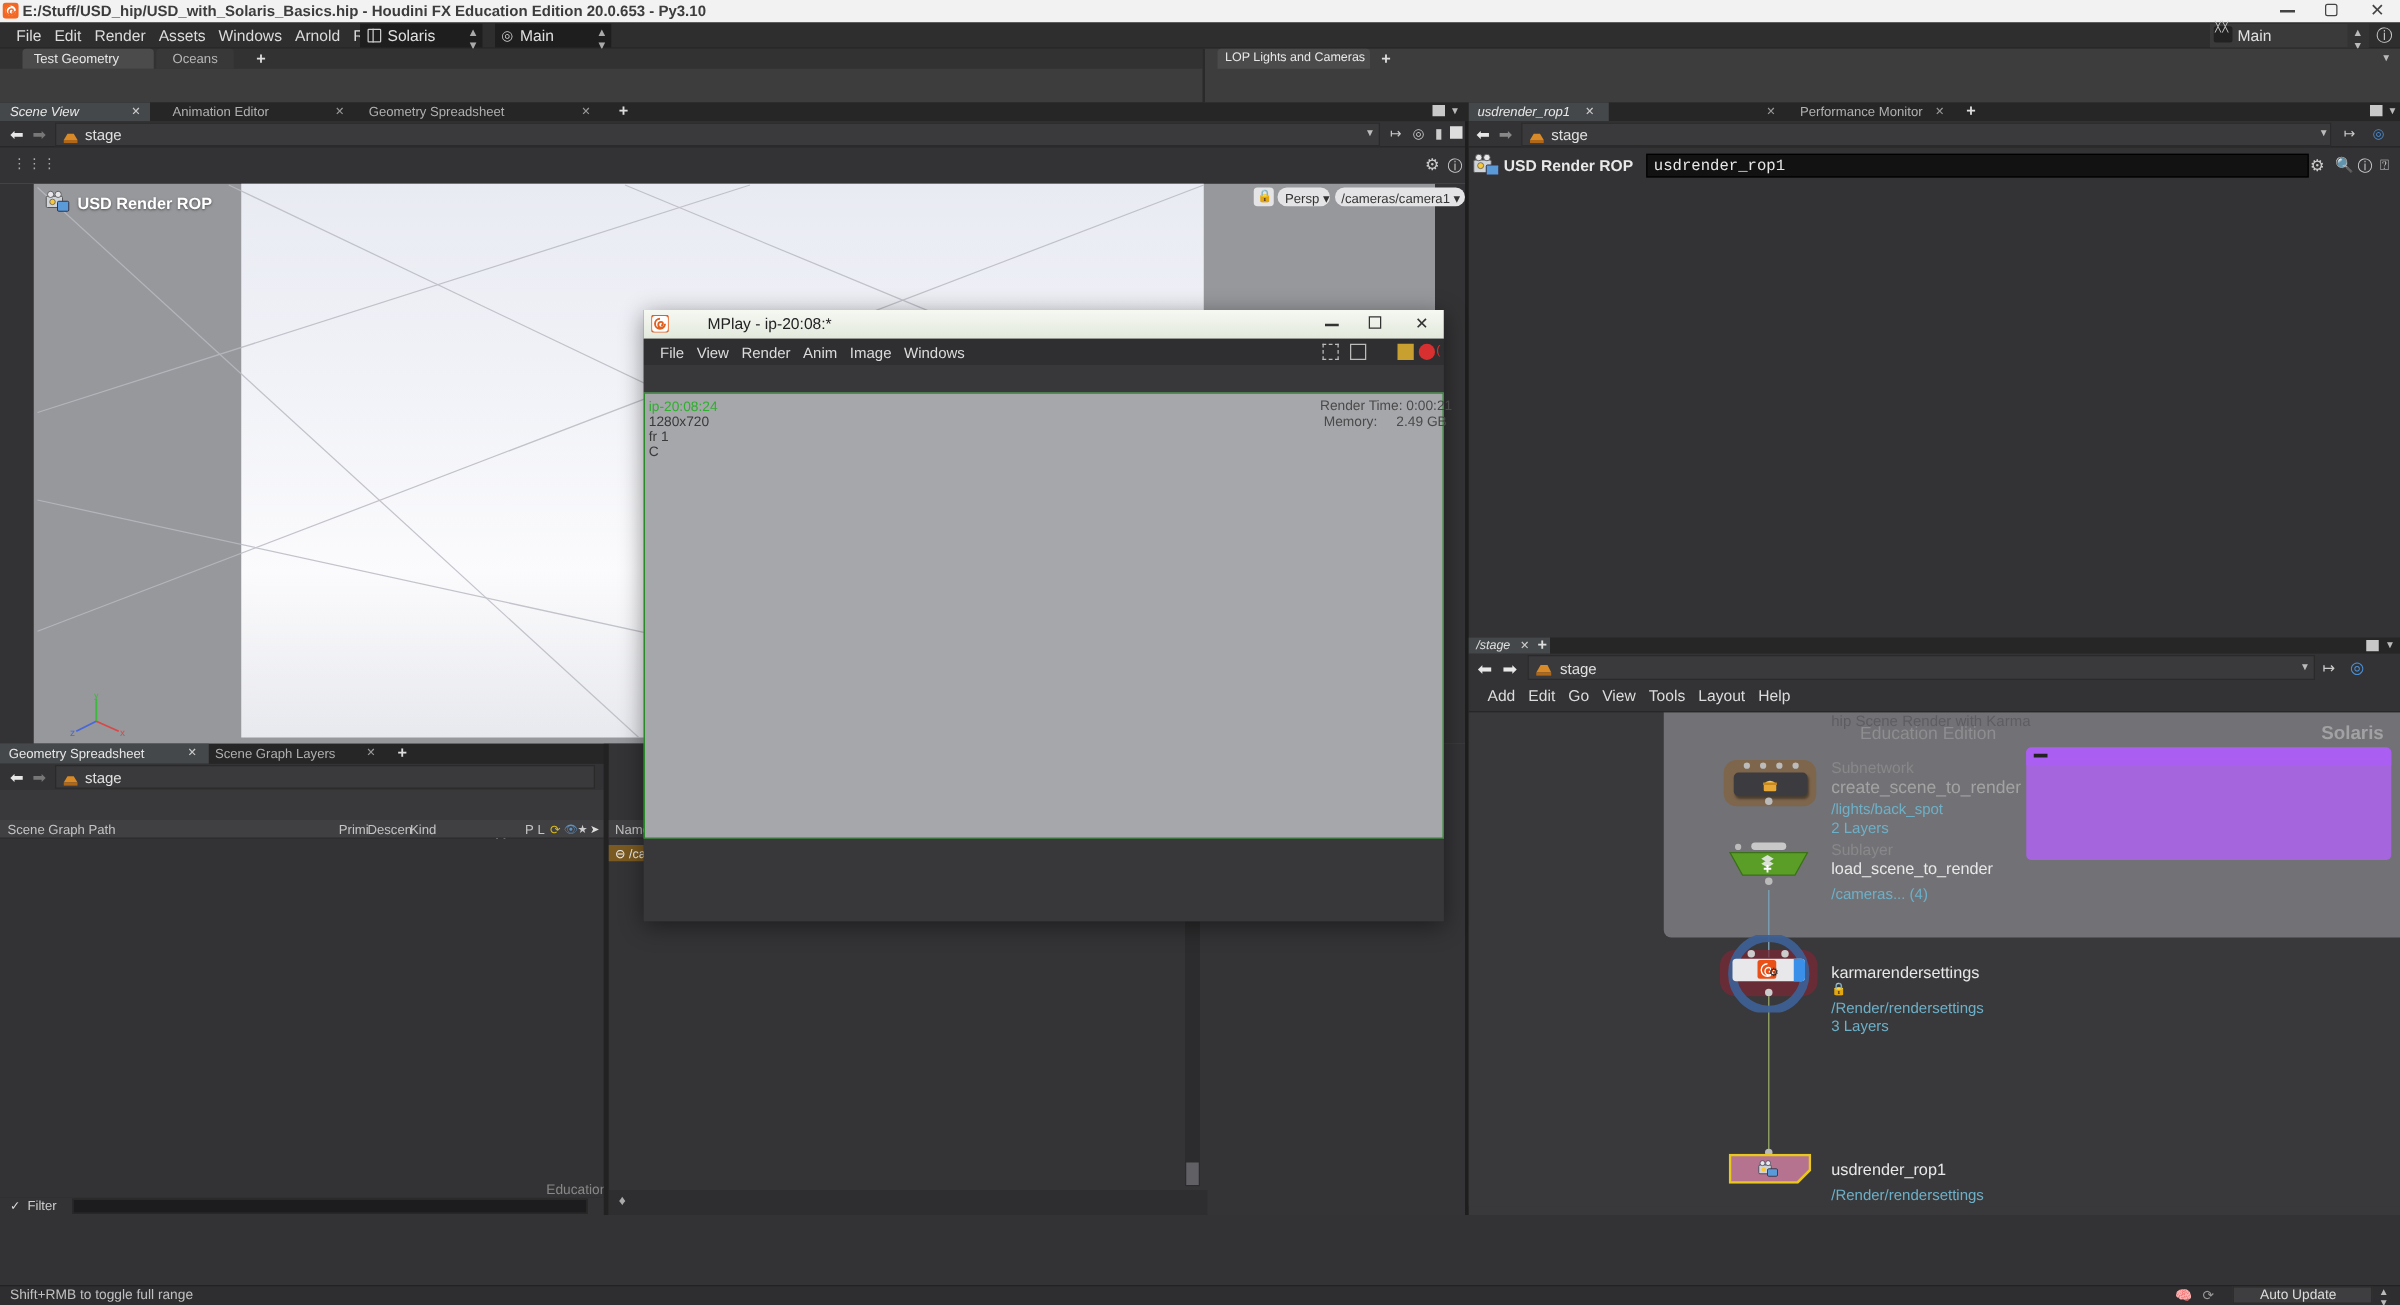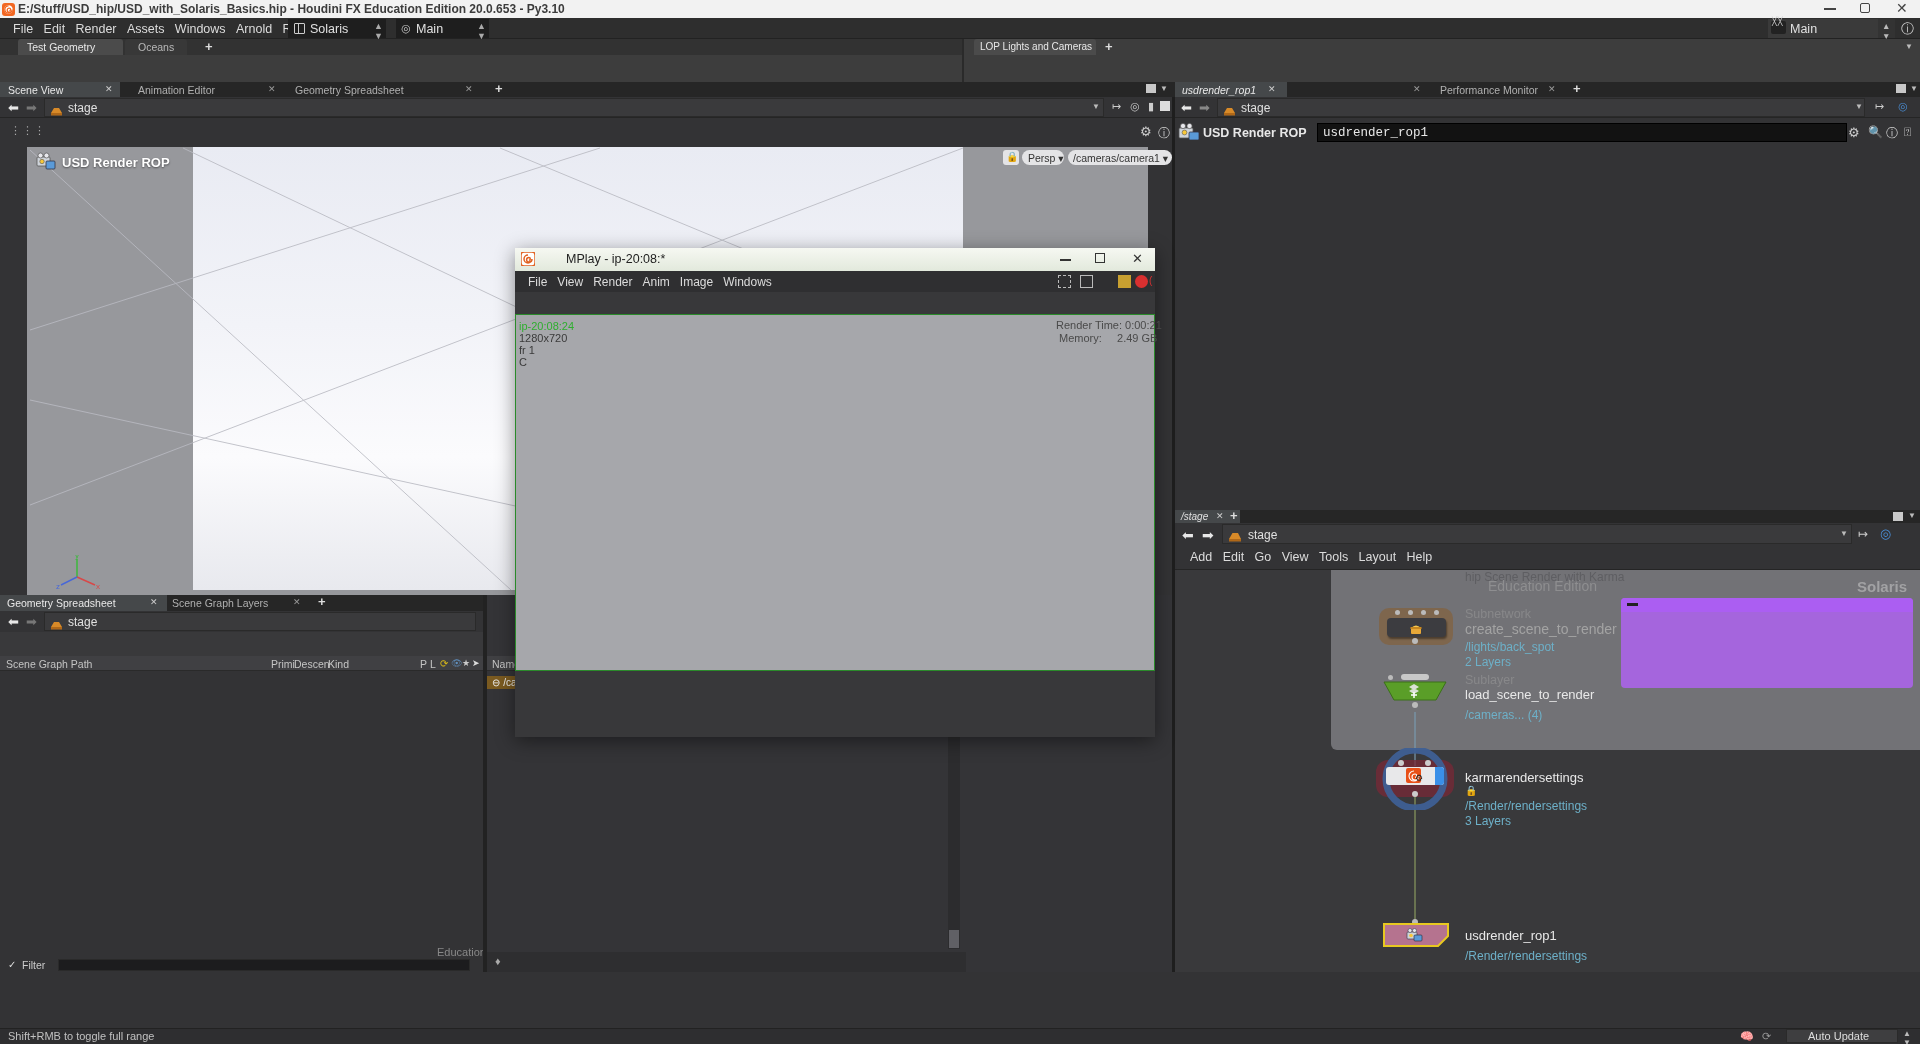--- a/index.html
+++ b/index.html
@@ -63,21 +63,21 @@
 <div class="abs" style="left:962px;top:39px;width:958px;height:43px;background:#3d3d3d;border-left:2px solid #2a2a2a;"></div>
 <div class="abs" style="left:974px;top:39px;width:122px;height:16px;background:#4b4b4b;border-radius:3px 3px 0 0;"></div>
 <div class="abs txt" style="left:980px;top:41px;font-size:10px;color:#e8e8e8;">LOP Lights and Cameras</div>
 <div class="abs txt" style="left:1105px;top:39px;font-size:13px;color:#ddd;font-weight:bold;">+</div>
 <div class="abs txt" style="left:1905px;top:42px;font-size:8px;color:#bbb;">▼</div>
 <div id="shelfR"></div>
 
 <div class="abs" style="left:0;top:82px;width:1920px;height:15px;background:#262626;"></div>
 
 <div class="abs" style="left:0px;top:82px;width:120px;height:15px;background:#45484a;"></div>
-<div class="abs txt" style="left:8px;top:84px;font-size:10.5px;color:#e8e8e8;">Scene View</div>
+<div class="abs txt" style="left:8px;top:84px;font-size:10.5px;color:#e8e8e8;font-style:italic;">Scene View</div>
 <div class="abs txt" style="left:105px;top:84px;font-size:9px;color:#ccc;">✕</div>
 <div class="abs txt" style="left:138px;top:84px;font-size:10.5px;color:#b0b0b0;">Animation Editor</div>
 <div class="abs txt" style="left:268px;top:84px;font-size:9px;color:#999;">✕</div>
 <div class="abs txt" style="left:295px;top:84px;font-size:10.5px;color:#b0b0b0;">Geometry Spreadsheet</div>
 <div class="abs txt" style="left:465px;top:84px;font-size:9px;color:#999;">✕</div>
 <div class="abs txt" style="left:495px;top:81px;font-size:13px;color:#ddd;font-weight:bold;">+</div>
 <div class="abs" style="left:1146px;top:84px;width:10px;height:9px;background:#c8c8c8;"></div>
 <div class="abs txt" style="left:1160px;top:84px;font-size:8px;color:#bbb;">▼</div>
 
 <div class="abs" style="left:1175px;top:82px;width:112px;height:15px;background:#45484a;"></div>

